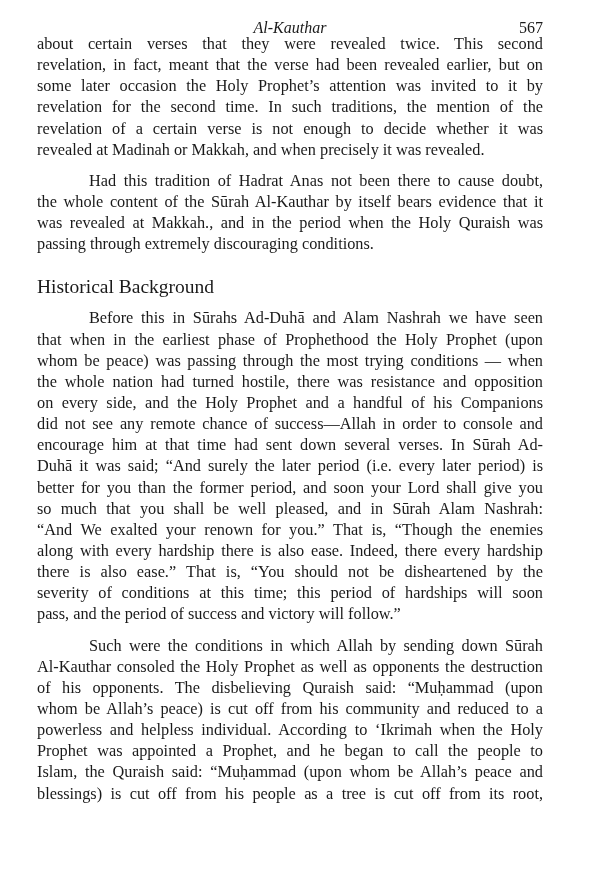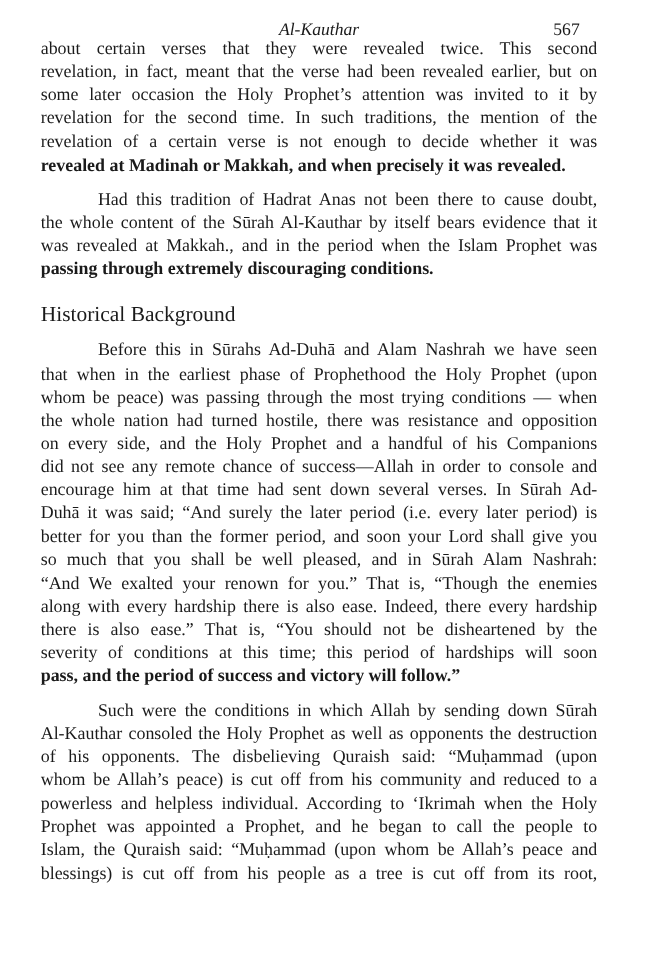--- a/index.html
+++ b/index.html
@@ -27,21 +27,21 @@
     }
     .running-title {
       position: absolute;
       left: 0; right: 0;
       text-align: center;
       font-style: italic;
       top: 0;
     }
     .page-number {
       position: absolute;
-      right: 16px;
+      right: 0;
       top: 0;
     }
     .body {
       position: absolute;
       left: 37px;
       top: 33px;
       width: 506px;
     }
     .line {
       display: block;
@@ -49,21 +49,20 @@
       line-height: 21.15px;
       font-size: 16.3px;
       white-space: nowrap;
       text-align: justify;
       text-align-last: justify;
       overflow: hidden;
     }
     .line.last {
       text-align: left;
       text-align-last: left;
-      font-weight: bold;
     }
     .line.indent { padding-left: 52px; }
     .para-gap { height: 10px; }
     .heading {
       font-size: 19.5px;
       height: 28px;
       line-height: 28px;
       margin-top: 19px;
       margin-bottom: 6px;
       color: #1a1a1a;
@@ -86,21 +85,21 @@
       <span class="line">some later occasion the Holy Prophet’s attention was invited to it by</span>
       <span class="line">revelation for the second time. In such traditions, the mention of the</span>
       <span class="line">revelation of a certain verse is not enough to decide whether it was</span>
       <span class="line last">revealed at Madinah or Makkah, and when precisely it was revealed.</span>
     </div>
     <div class="para-gap"></div>
 
     <div>
       <span class="line indent">Had this tradition of Hadrat Anas not been there to cause doubt,</span>
       <span class="line">the whole content of the Sūrah Al-Kauthar by itself bears evidence that it</span>
-      <span class="line">was revealed at Makkah., and in the period when the Islam Prophet was</span>
+      <span class="line">was revealed at Makkah., and in the period when the Holy Quraish was</span>
       <span class="line last">passing through extremely discouraging conditions.</span>
     </div>
 
     <div class="heading">Historical Background</div>
 
     <div>
       <span class="line indent">Before this in Sūrahs Ad-Duhā and Alam Nashrah we have seen</span>
       <span class="line">that when in the earliest phase of Prophethood the Holy Prophet (upon</span>
       <span class="line">whom be peace) was passing through the most trying conditions — when</span>
       <span class="line">the whole nation had turned hostile, there was resistance and opposition</span>

